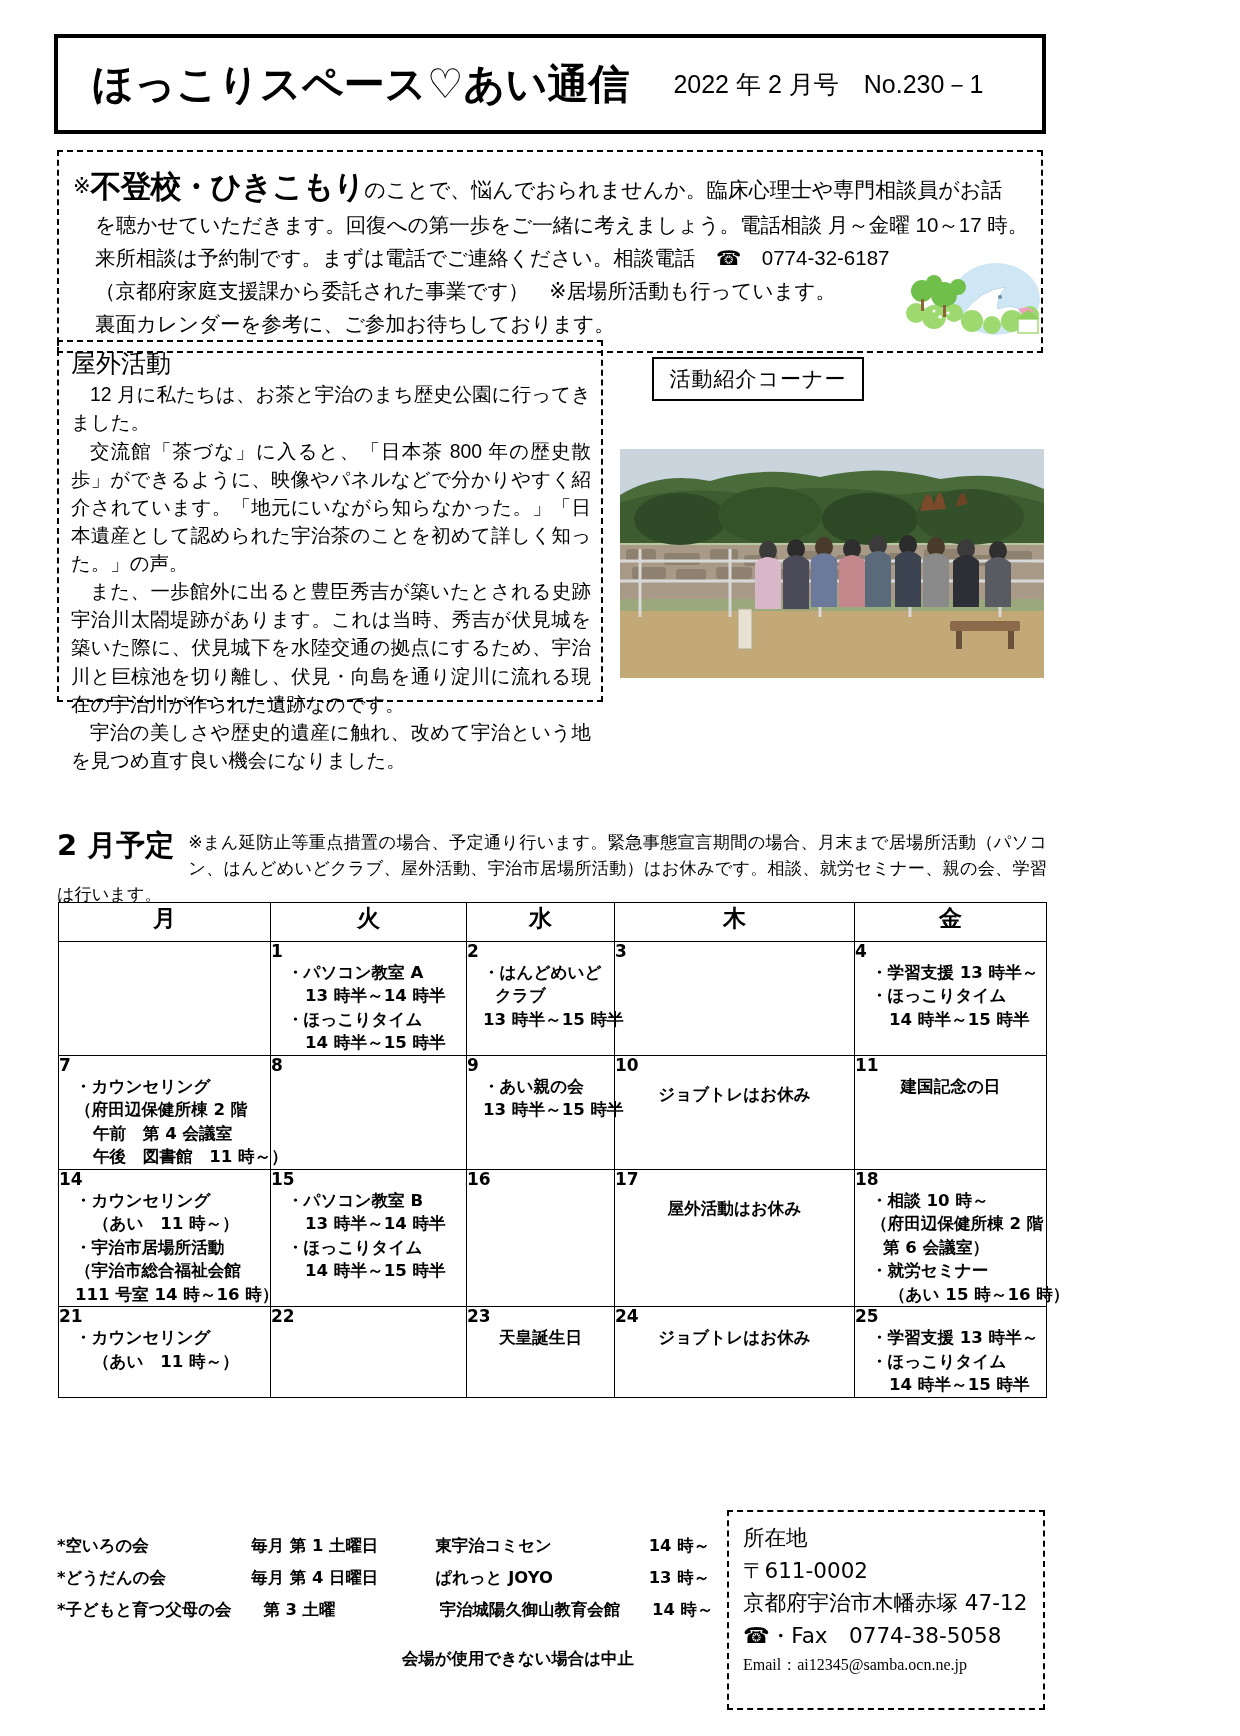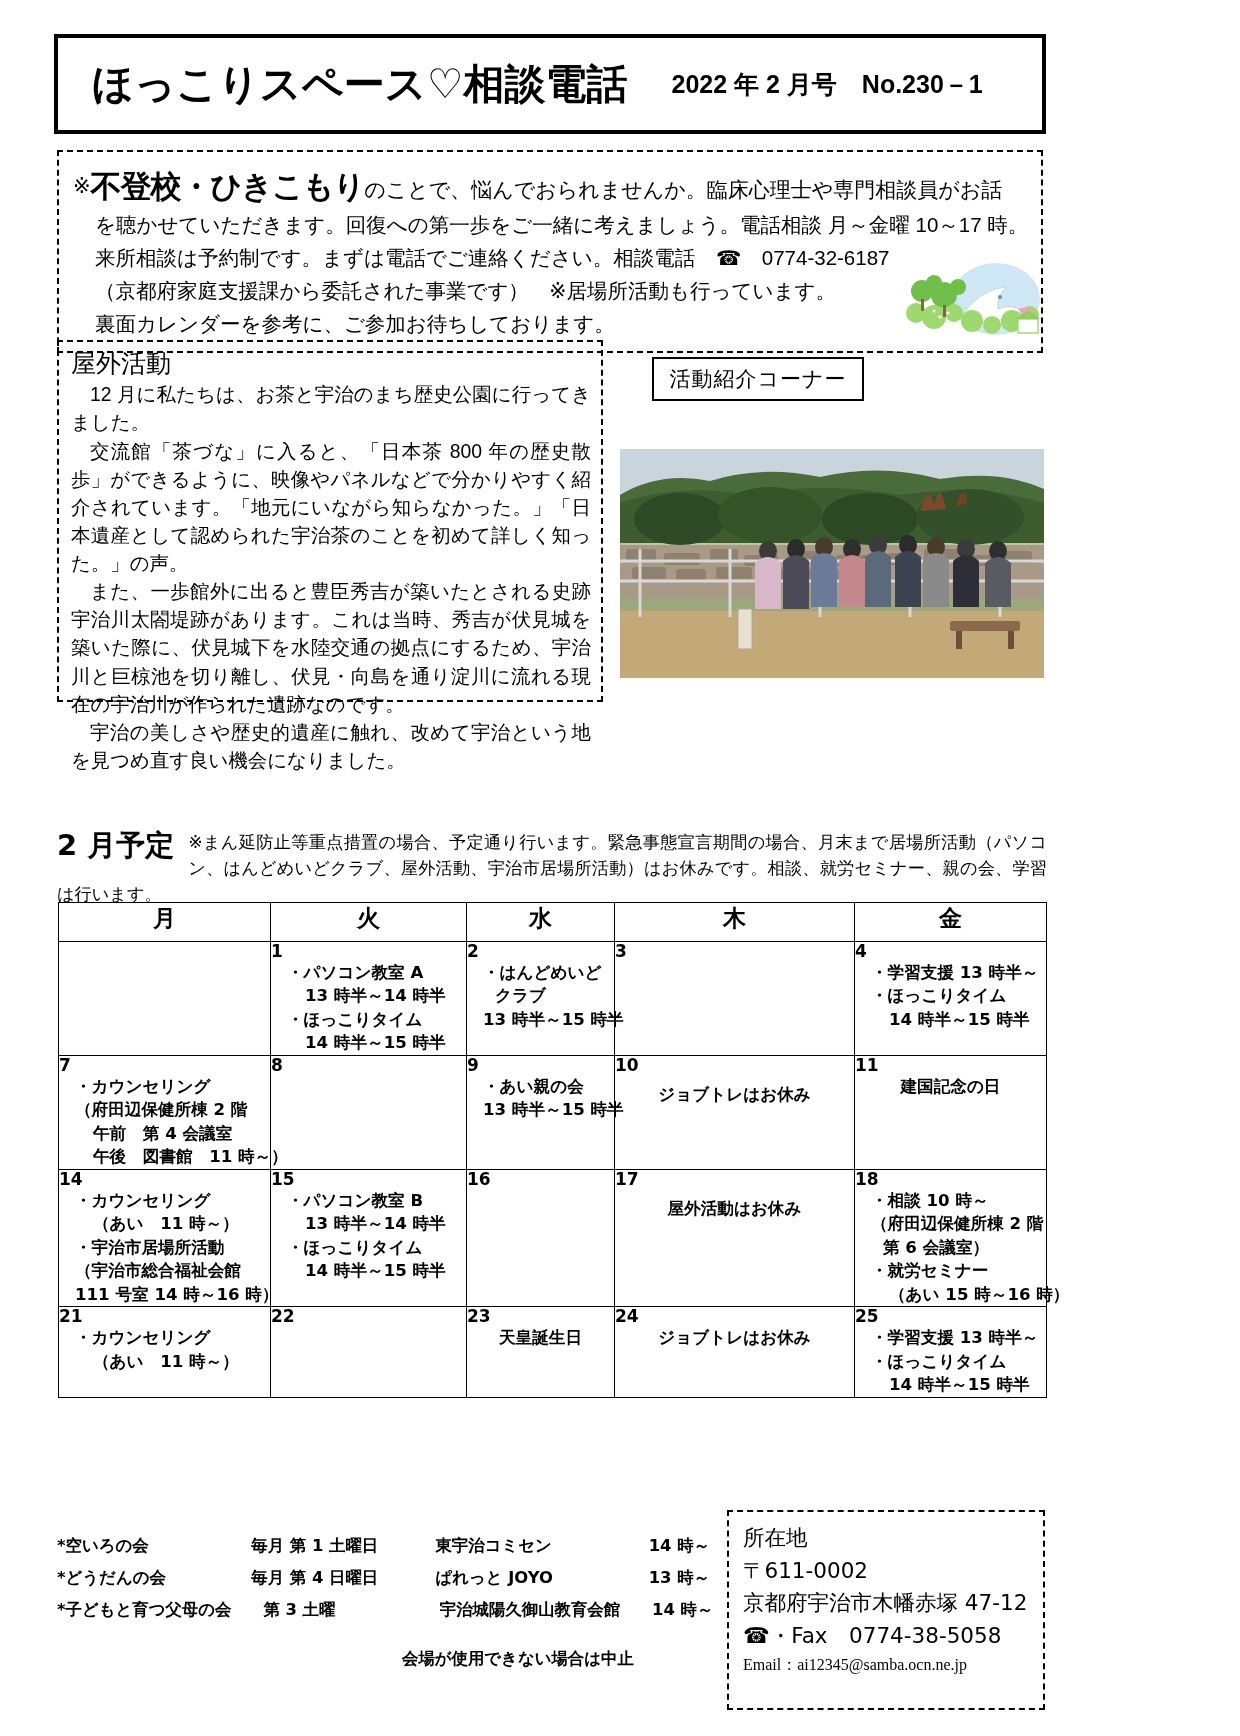--- a/index.html
+++ b/index.html
@@ -34,21 +34,21 @@
   .title-main {
     font-size: 41px;
     font-weight: 900;
     letter-spacing: 0px;
     margin-left: 34px;
     white-space: nowrap;
     font-family: "DejaVu Sans", sans-serif;
   }
   .title-issue {
     font-size: 25px;
-    font-weight: 700;
+    font-weight: 400;
     margin-left: 44px;
     white-space: nowrap;
     font-family: "Liberation Sans", sans-serif;
   }
 
   
   .notice-box {
     position: absolute;
     left: 57px; top: 150px;
     width: 986px;
@@ -254,21 +254,21 @@
     white-space: nowrap;
     margin-top: 2px;
   }
 </style>
 </head>
 <body>
 
 <div class="page">
 
   <div class="title-bar">
-    <div class="title-main">ほっこりスペース♡相談電話</div>
+    <div class="title-main">ほっこりスペース♡あい通信</div>
     <div class="title-issue">2022 年 2 月号　No.230－1</div>
   </div>
 
   <div class="notice-box">
     <div class="notice-lead">
       <span class="mark">※</span><span class="big">不登校・ひきこもり</span><span>のことで、悩んでおられませんか。臨床心理士や専門相談員がお話</span>
     </div>
     <div class="notice-line">を聴かせていただきます。回復への第一歩をご一緒に考えましょう。電話相談 月～金曜 10～17 時。</div>
     <div class="notice-line">来所相談は予約制です。まずは電話でご連絡ください。相談電話　☎　0774-32-6187</div>
     <div class="notice-line">（京都府家庭支援課から委託された事業です）　※居場所活動も行っています。</div>

